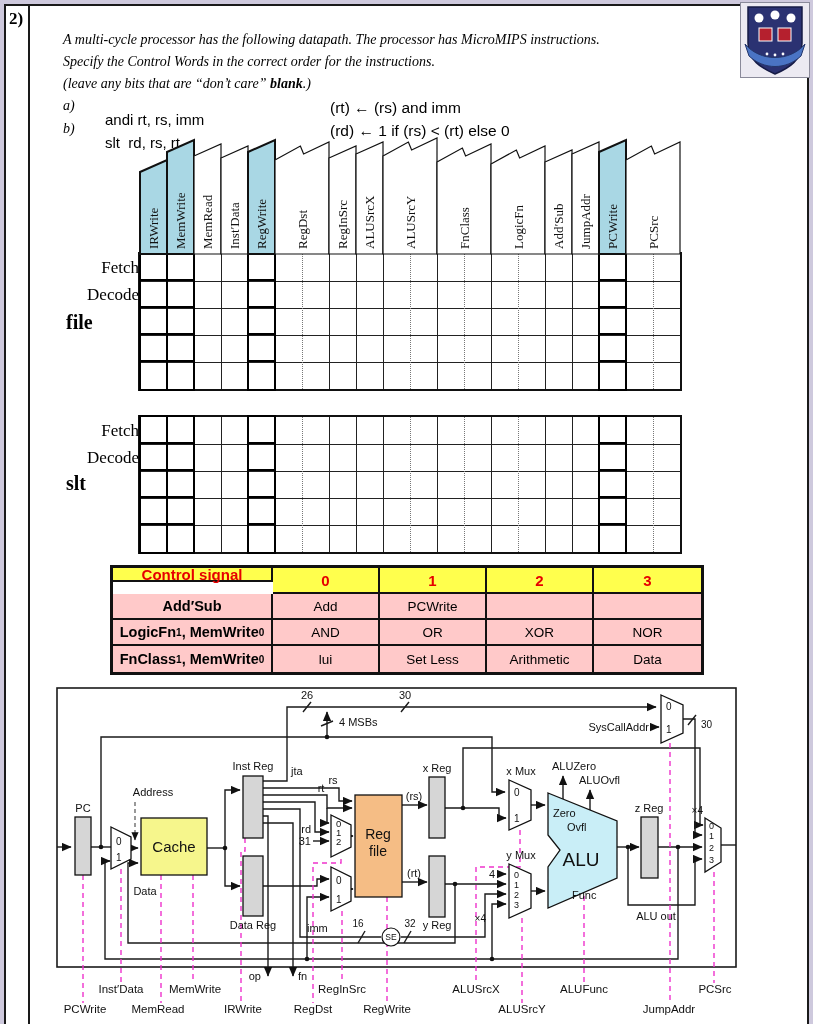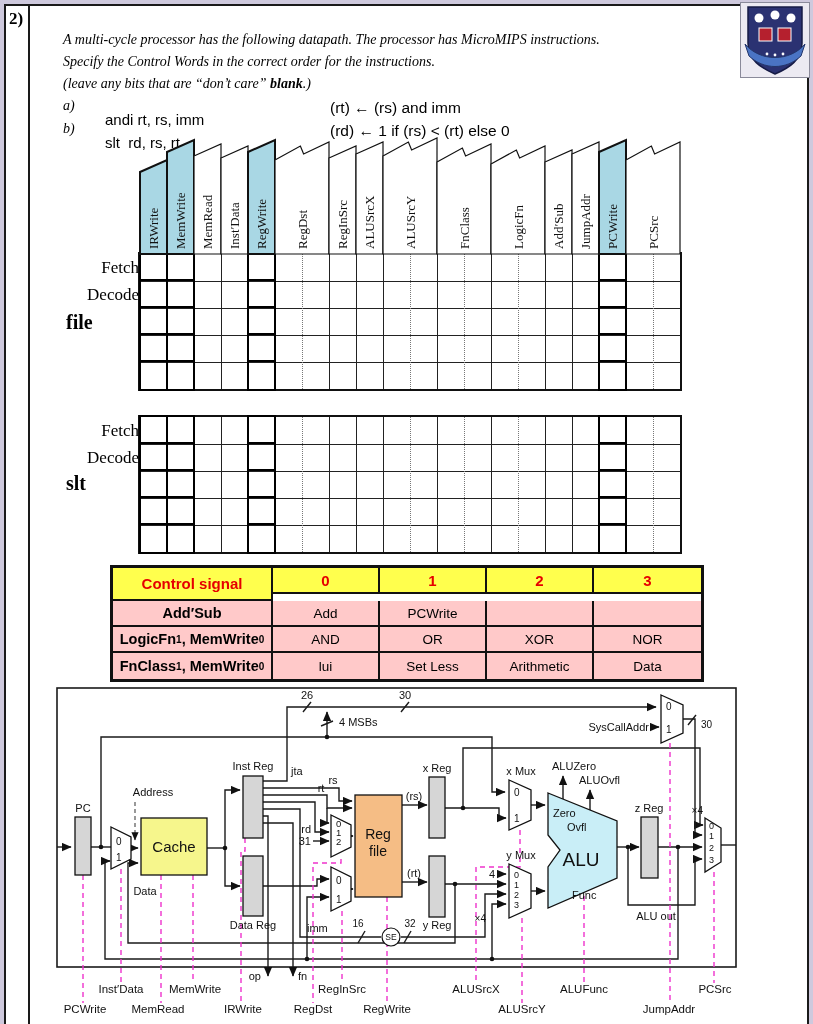--- a/index.html
+++ b/index.html
@@ -205,21 +205,21 @@
         <div class="thickrow" style="top: 79px;"></div>
         <div class="thickrow" style="top: 106px;"></div>
       </div>
       <div class="rowlbl abs" style="left: -93px; width: 92px; top: 4px;">Fetch</div>
       <div class="rowlbl abs" style="left: -93px; width: 92px; top: 31px;">Decode</div>
       <div class="instrlbl abs" style="left: -74px; top: 55px;">slt</div>
     </div>
 
   <div id="legend" class="legend" style="left:104px;top:559px;">
       <div class="lrow">
-        <div class="lcell lhead" style="width: 160px; height: 33px; background: rgb(255, 255, 77); color: rgb(230, 0, 0);">Control signal</div>
+        <div class="lcell lhead" style="width: 160px; height: 14px; background: rgb(255, 255, 77); color: rgb(230, 0, 0);">Control signal</div>
         <div class="lcell lhead" style="width: 107px; height: 26px; background: rgb(255, 255, 77); color: rgb(230, 0, 0);">0</div>
         <div class="lcell lhead" style="width: 107px; height: 26px; background: rgb(255, 255, 77); color: rgb(230, 0, 0);">1</div>
         <div class="lcell lhead" style="width: 107px; height: 26px; background: rgb(255, 255, 77); color: rgb(230, 0, 0);">2</div>
         <div class="lcell last lhead" style="width: 107px; height: 26px; background: rgb(255, 255, 77); color: rgb(230, 0, 0);">3</div>
       </div>
       <div class="lrow">
         <div class="lcell llabel" style="width: 160px; height: 26px; background: rgb(255, 201, 201);">
           <span>Add′Sub</span>
         </div>
         <div class="lcell" style="width: 107px; height: 26px; background: rgb(255, 201, 201);">Add</div>

